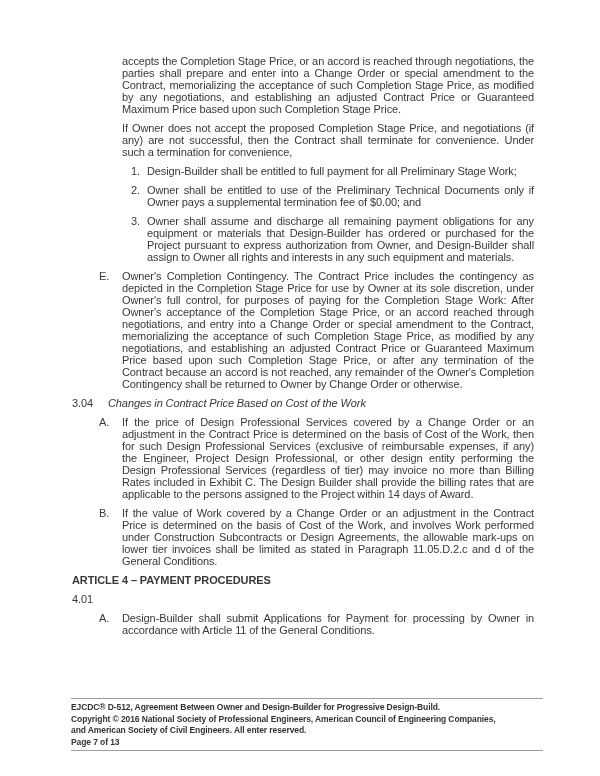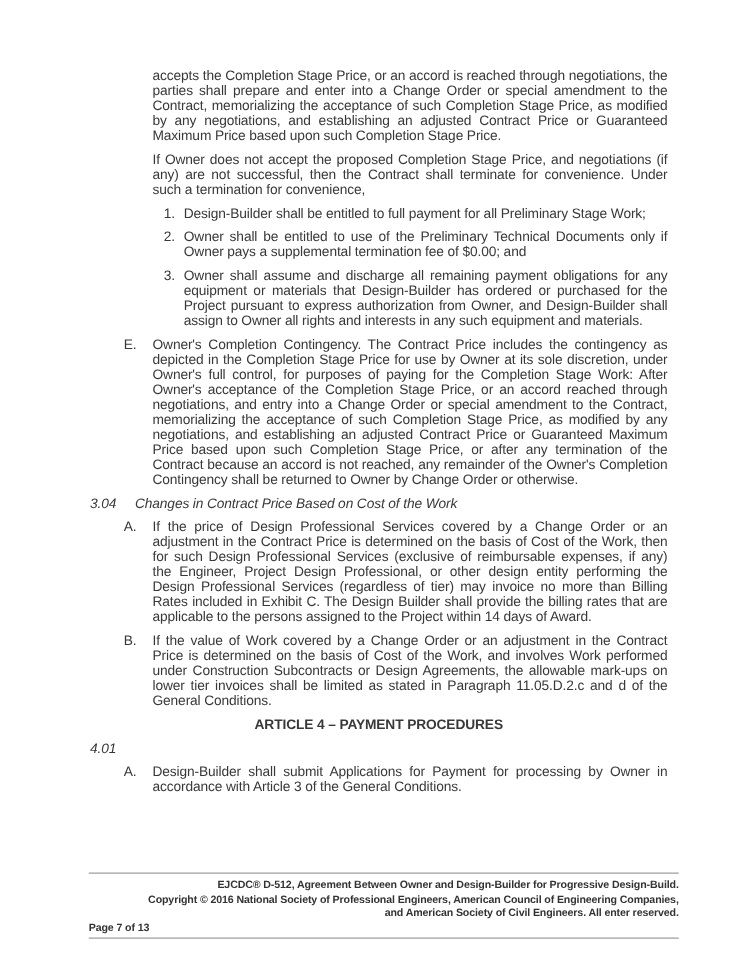--- a/index.html
+++ b/index.html
@@ -52,49 +52,47 @@
     left: -16px;
     top: 0;
   }
   
   .section {
     display: flex;
     margin: 0 66px 7px 72px;
   }
   .sec-num {
     flex: 0 0 36px;
-    font-style: italic;
   }
   .sec-title {
     font-style: italic;
   }
   
   .article {
     margin: 0 66px 7px 72px;
     font-weight: bold;
-    text-align: center;
   }
   
   .footer {
     position: absolute;
     top: 698px;
     left: 71px;
     right: 57px;
     font-size: 8.5px;
     line-height: 11.5px;
     font-weight: bold;
     color: #333333;
     letter-spacing: -0.1px;
   }
   .frule {
     border-top: 1px solid #9e9e9e;
     height: 0;
   }
   .fcenter {
-    text-align: right;
+    text-align: left;
   }
   .fpage {
     text-align: left;
   }
   .ftext {
     padding-top: 3px;
     padding-bottom: 2px;
   }
 </style>
 </head>
@@ -143,21 +141,21 @@
     </div>
 
     <div class="article">ARTICLE 4 – PAYMENT PROCEDURES</div>
 
     <div class="section">
       <span class="sec-num">4.01</span>
     </div>
 
     <div class="p-letter">
       <span class="letter-label">A.</span>
-      <span>Design-Builder shall submit Applications for Payment for processing by Owner in accordance with Article 3 of the General Conditions.</span>
+      <span>Design-Builder shall submit Applications for Payment for processing by Owner in accordance with Article 11 of the General Conditions.</span>
     </div>
 
   </div>
 
   <div class="footer">
     <div class="frule"></div>
     <div class="ftext">
       <div class="fcenter">EJCDC® D-512, Agreement Between Owner and Design-Builder for Progressive Design-Build.</div>
       <div class="fcenter">Copyright © 2016 National Society of Professional Engineers, American Council of Engineering Companies,</div>
       <div class="fcenter">and American Society of Civil Engineers. All enter reserved.</div>

